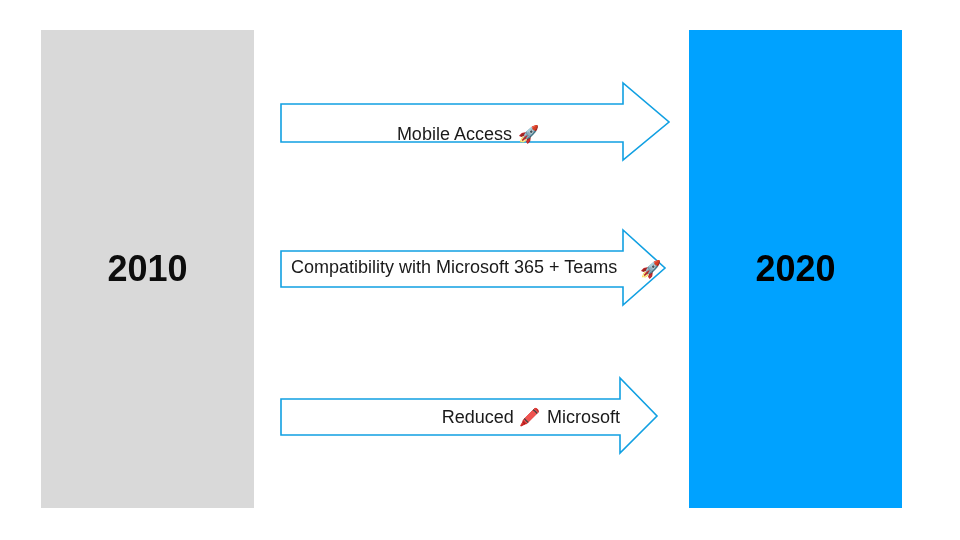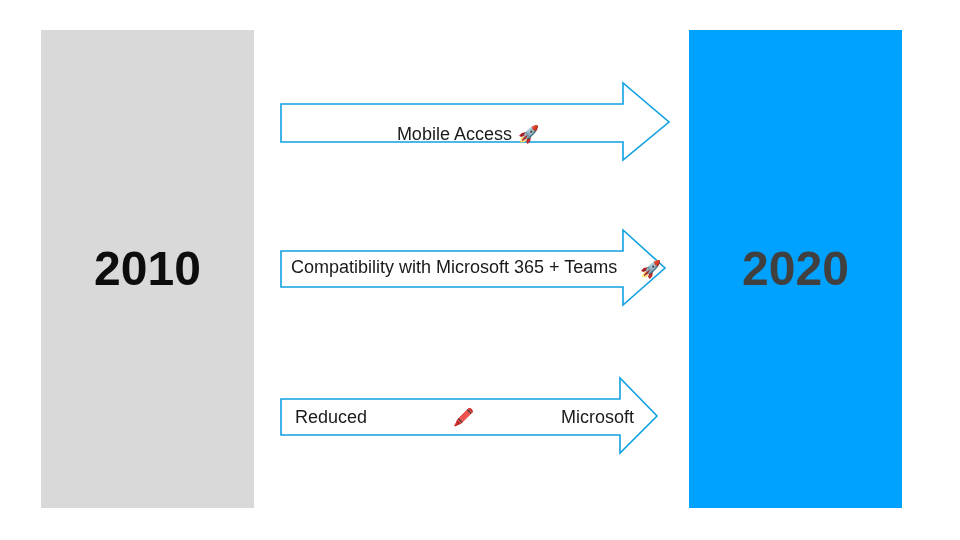--- a/index.html
+++ b/index.html
@@ -38,28 +38,28 @@
   }
   #era-right {
     left: 689px;
     top: 30px;
     width: 213px;
     height: 478px;
     background: #00a2ff;
   }
   .era-label {
     font-family: "Liberation Sans", sans-serif;
-    font-size: 48px;
+    font-size: 36px;
     font-weight: bold;
     line-height: 1;
     letter-spacing: 0px;
     user-select: none;
   }
   #era-left .era-label { color: #0d0d0d; }
-  #era-right .era-label { color: #404040; }
+  #era-right .era-label { color: #000000; }
 
   
   .arrow {
     position: absolute;
   }
   .arrow svg {
     display: block;
     position: absolute;
     left: 0;
     top: 0;
@@ -86,21 +86,21 @@
   #arrow-1 .arrow-label { left: 16px; top: 0; width: 342px; height: 60px;
       display: flex; align-items: center; justify-content: center; top: 21px; }
 
   
   #arrow-2 { left: 281px; top: 230px; width: 385px; height: 76px; }
   #arrow-2 .arrow-label { left: 10px; top: 28px; }
 
   
   #arrow-3 { left: 281px; top: 378px; width: 377px; height: 76px; }
   #arrow-3 .arrow-label { left: 0; top: 30px; width: 339px;
-      display: flex; align-items: center; justify-content: space-between; padding-left: 14px; }
+      display: flex; align-items: center; justify-content: flex-end; }
 
   .arrow-outline {
     fill: #ffffff;
     stroke: #11a0e2;
     stroke-width: 1.6;
     stroke-linejoin: miter;
   }
 </style>
 </head>
 <body>

